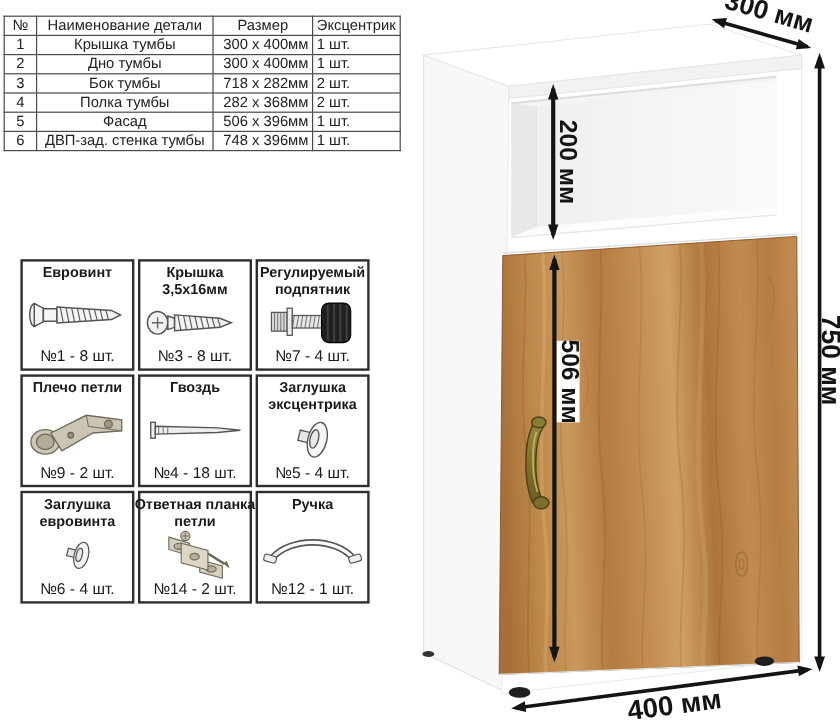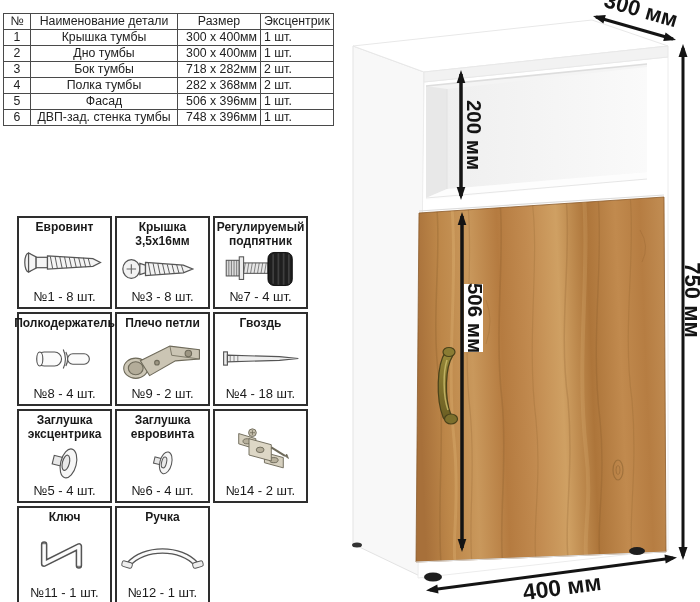--- a/index.html
+++ b/index.html
@@ -141,35 +141,20 @@
           </g>
           <g>
             <rect x="54" y="6" width="28" height="38" rx="7" fill="#1f1f1f" stroke="#000" stroke-width="1"></rect>
             <path d="M60,8 v34 M66,7 v36 M72,7 v36 M78,8 v34" stroke="#3f3f3f" stroke-width="2" fill="none"></path>
           </g>
         </svg>
       </div>
       <div class="hw-count">№7 - 4 шт.</div>
     </div>
 
-    <div class="hw-cell">
-      <div class="hw-title">Полкодержатель</div>
-      <div class="hw-icon">
-        <svg viewBox="0 0 92 30" width="80" height="28">
-          <g stroke="#555" stroke-width="1.3" fill="#fbfbfb">
-            <rect x="14" y="7" width="28" height="16" rx="8"></rect>
-            <ellipse cx="17" cy="15" rx="3.5" ry="8"></ellipse>
-            <path d="M44,4 q5,11 0,22" fill="none"></path>
-            <path d="M47,7 q4,8 0,16" fill="none"></path>
-            <rect x="49" y="9" width="25" height="12" rx="6"></rect>
-          </g>
-        </svg>
-      </div>
-      <div class="hw-count">№8 - 4 шт.</div>
-    </div>
 
     <div class="hw-cell">
       <div class="hw-title">Плечо петли</div>
       <div class="hw-icon">
         <svg viewBox="0 0 92 52" width="85" height="48">
           <g stroke="#6e6a5a" stroke-width="1.2">
             <ellipse cx="17" cy="36" rx="13" ry="11" fill="#cdc7b6"></ellipse>
             <ellipse cx="17" cy="36" rx="8" ry="7" fill="#b3ac99"></ellipse>
             <path d="M22,28 L54,12 L86,16 L86,26 L60,28 L32,44 Z" fill="#cbc5b4"></path>
             <path d="M54,12 L56,22 L86,26" fill="none" stroke-width="0.9"></path>
@@ -219,50 +204,41 @@
             <rect x="33" y="21.5" width="11" height="9" fill="#e8e8e8"></rect>
             <ellipse cx="50" cy="26" rx="8.5" ry="16" fill="#f6f6f6"></ellipse>
             <ellipse cx="47.5" cy="26" rx="3.5" ry="8" fill="#e8e8e8"></ellipse>
           </g>
         </svg>
       </div>
       <div class="hw-count">№6 - 4 шт.</div>
     </div>
 
     <div class="hw-cell">
+      <div class="hw-title">Ответная планка
+петли</div>
       <div class="hw-icon">
         <svg viewBox="0 0 92 56" width="80" height="48">
           <g stroke="#6e6a5a" stroke-width="1.1">
             <path d="M20,10 L40,16 L40,28 L20,22 Z" fill="#d6d0bf"></path>
             <ellipse cx="30" cy="19" rx="5" ry="3" fill="#b7b09c"></ellipse>
             <path d="M50,32 L72,38 L72,50 L50,44 Z" fill="#d6d0bf"></path>
             <ellipse cx="61" cy="41" rx="5" ry="3" fill="#b7b09c"></ellipse>
             <path d="M32,16 L58,23 L58,42 L32,35 Z" fill="#ddd7c6"></path>
             <ellipse cx="45" cy="29" rx="4.5" ry="3.2" fill="#b7b09c"></ellipse>
             <circle cx="36" cy="9" r="4.5" fill="#c6c0ae"></circle>
             <path d="M33,9 h6 M36,6 v6" stroke-width="0.9" fill="none"></path>
             <path d="M58,26 L74,36" stroke-width="2.4" fill="none"></path>
             <path d="M74,36 l4,3 l-2,-5 Z" fill="#6e6a5a"></path>
           </g>
         </svg>
       </div>
       <div class="hw-count">№14 - 2 шт.</div>
     </div>
 
-    <div class="hw-cell">
-      <div class="hw-title">Ключ</div>
-      <div class="hw-icon">
-        <svg viewBox="0 0 92 52" width="80" height="46">
-          <polyline points="22,14 22,36 62,16 62,38" fill="none" stroke="#555" stroke-width="7.5" stroke-linecap="round" stroke-linejoin="round"></polyline>
-          <polyline points="22,14 22,36 62,16 62,38" fill="none" stroke="#fcfcfc" stroke-width="4" stroke-linecap="round" stroke-linejoin="round"></polyline>
-          <path d="M19,13 h6 M59,39 h6" stroke="#555" stroke-width="1" fill="none"></path>
-        </svg>
-      </div>
-      <div class="hw-count">№11 - 1 шт.</div>
-    </div>
 
     <div class="hw-cell">
       <div class="hw-title">Ручка</div>
       <div class="hw-icon">
         <svg viewBox="0 0 92 36" width="87" height="34">
           <path d="M10,28 C26,9 66,9 82,28" fill="none" stroke="#555" stroke-width="6"></path>
           <path d="M10,28 C26,9 66,9 82,28" fill="none" stroke="#fafafa" stroke-width="3"></path>
           <rect x="3" y="25" width="11" height="6" rx="2" transform="rotate(16 8 28)" fill="#eee" stroke="#555" stroke-width="1"></rect>
           <rect x="78" y="25" width="11" height="6" rx="2" transform="rotate(-16 84 28)" fill="#eee" stroke="#555" stroke-width="1"></rect>
         </svg>

